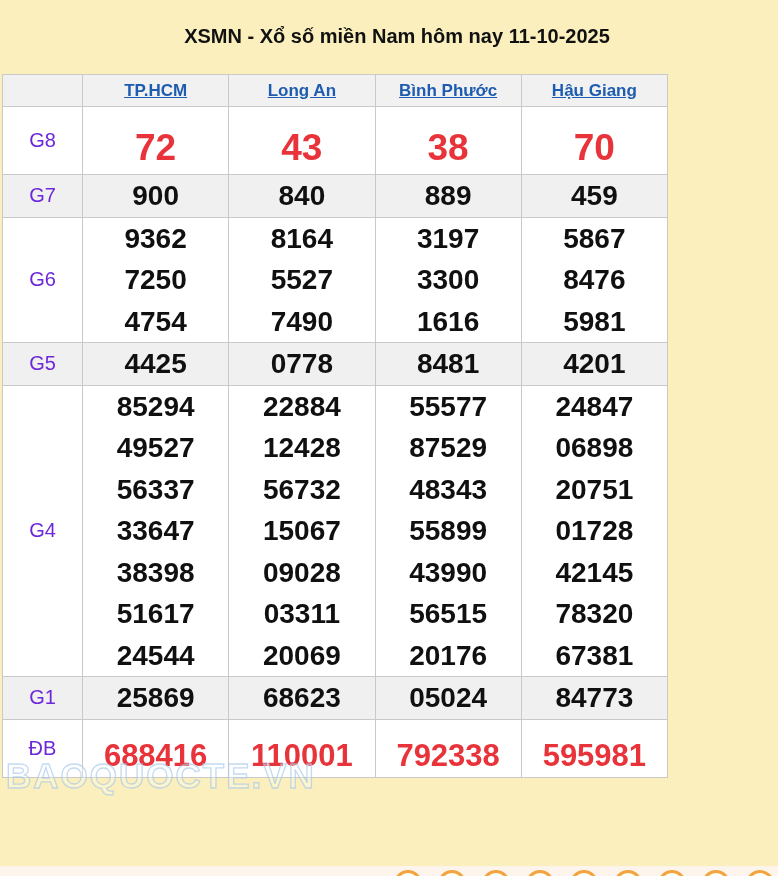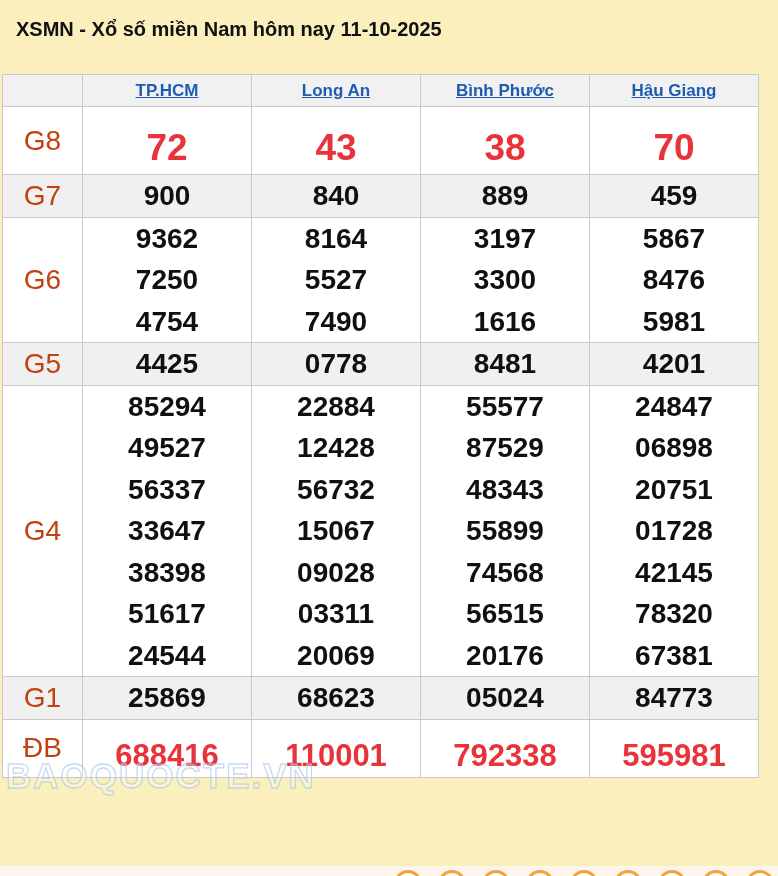--- a/index.html
+++ b/index.html
@@ -4,44 +4,44 @@
 <style>
   html,body{margin:0;padding:0;}
   body{
     width:778px;height:876px;
     background:#fbf0bd;
     font-family:"Liberation Sans",sans-serif;
     position:relative;
     overflow:hidden;
   }
   
-  .hdr{ padding-top:18px;margin-left:16px; }
+  .hdr{ text-align:center; padding-top:25px;margin-left:16px; }
   .title{ font-size:20px; font-weight:bold; color:#111; margin:0; }
   .crumbs{ margin-top:6px; font-size:15px; color:#333; }
   .crumbs a{ color:#1d5cb0; text-decoration:underline; cursor:pointer; }
   .crumbs .sep{ margin:0 6px; color:#222; }
 
   
   .twrap{ position:absolute; left:2px; top:74px; width:774px; }
   table.t{
-    border-collapse:collapse; width:757px; background:#fff;
+    border-collapse:collapse; width:666px; background:#fff;
     table-layout:fixed;
   }
   .t td, .t th{
     border:1px solid #c9c9c9;
     text-align:center; vertical-align:middle; padding:0;
   }
   .t col.c-lbl{ width:80px; }
   .t tr.head{ height:32px; background:#f1f1f1; }
   .t tr.head th a{
     color:#1d5cb0; font-weight:bold; font-size:17px;
     text-decoration:underline; cursor:pointer;
   }
   .t tr.gray{ background:#f0f0f0; }
-  .lbl{ font-size:28px; color:#c2410c; font-weight:normal; }
+  .lbl{ font-size:20px; color:#6d28d9; font-weight:normal; }
   .num{
     font-weight:bold; font-size:28px; line-height:41.5px; color:#101010;
     letter-spacing:0px;
   }
   .num.red{ color:#e8333a;margin-top:15px; }
   tr.g8{ height:52px; }
   tr.g8 .num{ font-size:37px; line-height:52px; }
   tr.single{ height:42px; }
   tr.db .num{ font-size:31px; line-height:42px; }
 
@@ -180,21 +180,21 @@
       <div class="num">15067</div>
       <div class="num">09028</div>
       <div class="num">03311</div>
       <div class="num">20069</div>
     </td>
     <td>
       <div class="num">55577</div>
       <div class="num">87529</div>
       <div class="num">48343</div>
       <div class="num">55899</div>
-      <div class="num">74568</div>
+      <div class="num">43990</div>
       <div class="num">56515</div>
       <div class="num">20176</div>
     </td>
     <td>
       <div class="num">24847</div>
       <div class="num">06898</div>
       <div class="num">20751</div>
       <div class="num">01728</div>
       <div class="num">42145</div>
       <div class="num">78320</div>

